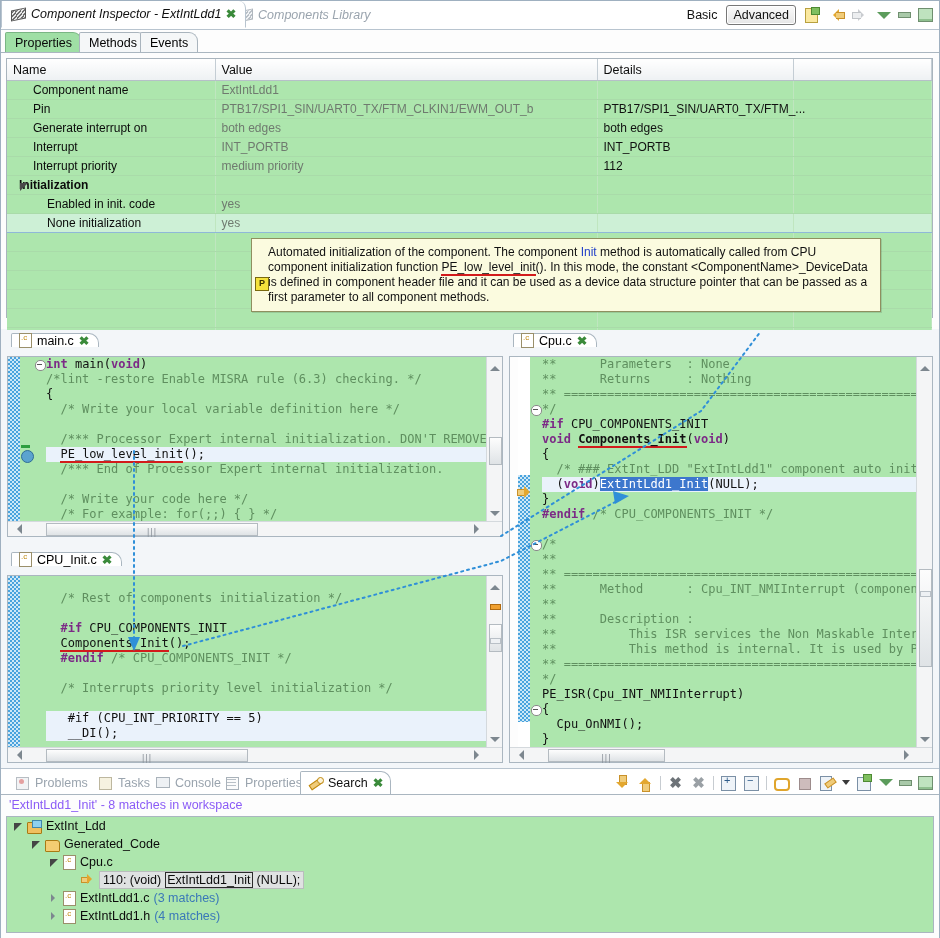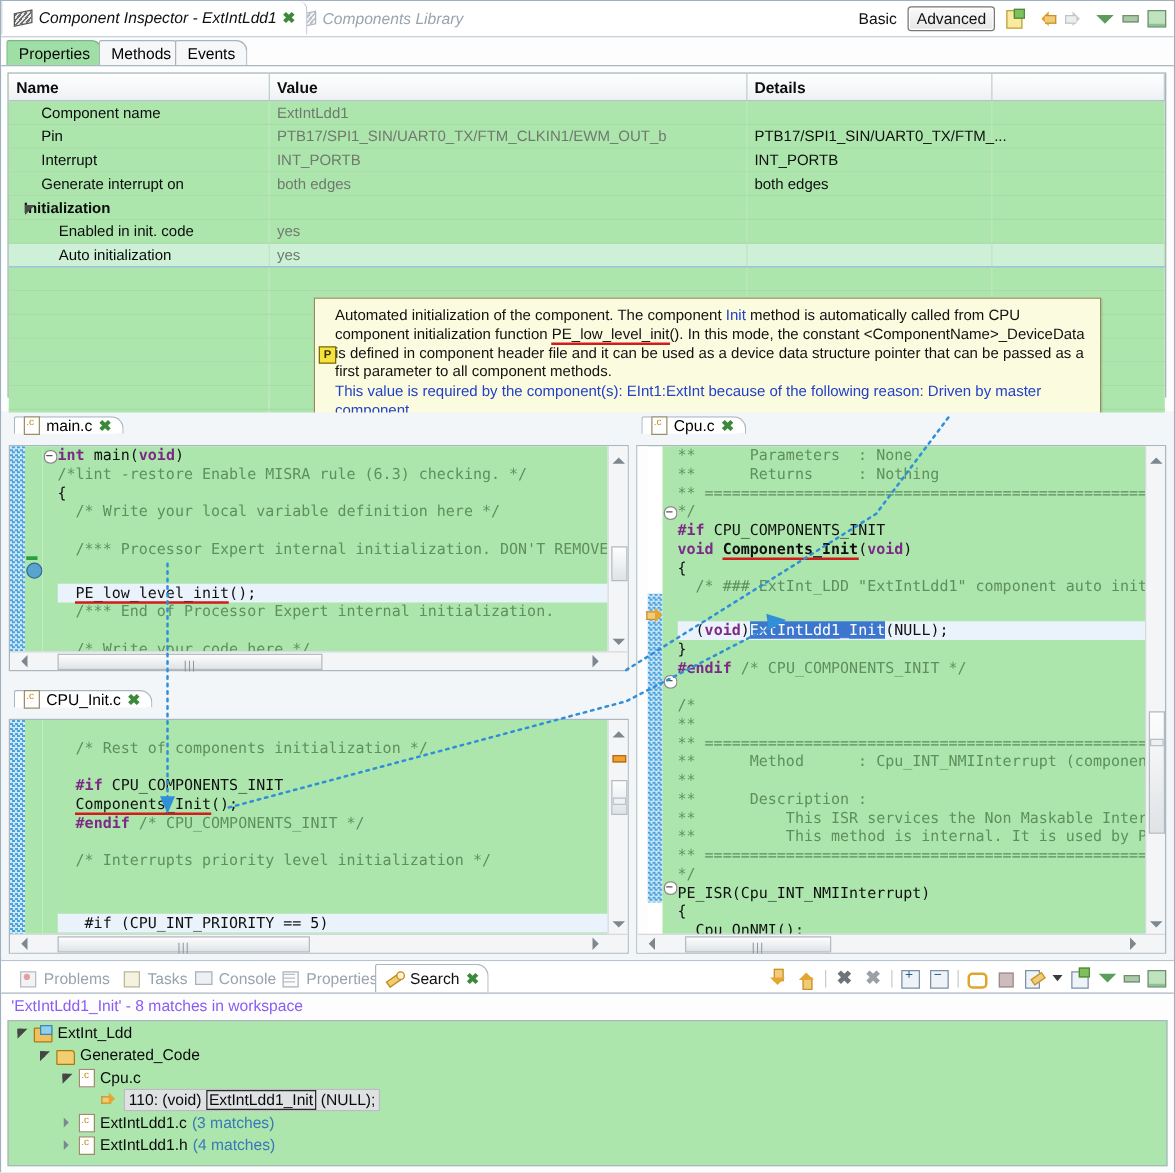--- a/index.html
+++ b/index.html
@@ -49,21 +49,21 @@
   .sub-tab.active{background:#9fdfa5;border-color:#7ab584;color:#0a0a0a;}
   .sub-tab:nth-child(1){left:4px;}
   .sub-tab:nth-child(2){left:78px;}
   .sub-tab:nth-child(3){left:139px;}
 
   
   .ptable-wrap{position:absolute;left:5px;top:57px;width:927px;height:260px;border:1px solid #a9b4bd;background:#c9efc9;box-sizing:border-box;}
   .ptable{width:100%;border-collapse:collapse;table-layout:fixed;font-size:12px;}
   .ptable th{
     height:21px;background:linear-gradient(#ffffff,#eef1f3);border-right:1px solid #c4cdd4;border-bottom:1px solid #b6c0c8;
-    text-align:left;padding:0 6px;font-weight:bold;color:#0d0d0d;font-size:12.5px;
+    text-align:left;padding:0 6px;font-weight:normal;color:#0d0d0d;font-size:12.5px;
   }
   .ptable td{height:18px;padding:0 6px;border-right:1px solid #bfe6bf;border-bottom:1px solid #a9dba9;color:#0b0b0b;background:#ade6ad;}
   .ptable td.val{color:#6f7a6f;}
   .ptable td.det{color:#101010;}
   .ptable tr.sel td{background:#cdf0d6;border-top:1px solid #8fb8d8;border-bottom:1px solid #8fb8d8;}
   .ptable td.nm{padding-left:26px;}
   .ptable td.nm.group{padding-left:12px;font-weight:bold;position:relative;}
   .ptable td.nm.group:before{content:"";position:absolute;left:13px;top:7px;width:0;height:0;border:4px solid transparent;border-top-color:#4a4a4a;border-left-color:#4a4a4a;}
   .ptable tr.blank td{height:18px;}
 
@@ -87,21 +87,21 @@
 
   .gutter{position:absolute;left:0;top:0;bottom:0;width:12px;
     background:repeating-conic-gradient(#4aa3dd 0% 25%, #cfe8f7 0% 50%) 0 0/4px 4px;}
   .gutter2{position:absolute;left:12px;top:0;bottom:0;width:14px;background:#ade6ad;}
   .codefold{position:absolute;left:26px;top:0;bottom:0;width:12px;background:#ade6ad;border-right:1px solid #cfcfcf;}
   .code{position:absolute;left:38px;top:0;right:15px;bottom:14px;background:#ade6ad;overflow:hidden;
         font-family:"DejaVu Sans Mono", monospace;font-size:12px;line-height:15px;white-space:pre;color:#111;}
   .code .cm{color:#5f8f5f;}
   .code .kw{color:#7c2a86;font-weight:bold;}
   .code .pp{color:#7c2a86;font-weight:bold;}
-  .code .hl{background:#eaf2fb;display:block;margin-top:20px;}
+  .code .hl{background:#eaf2fb;display:block;}
   .code .und{border-bottom:2px solid #d21b1b;}
   .code .selblue{background:#3d77cd;color:#fff;}
   .vscroll{position:absolute;right:0;top:0;bottom:14px;width:15px;background:#f4f5f6;border-left:1px solid #d4d9dd;}
   .vs-up,.vs-dn{position:absolute;left:2px;width:11px;height:11px;}
   .vs-up{top:2px;}.vs-dn{bottom:2px;}
   .vs-up:before{content:"";position:absolute;left:1px;top:2px;border:5px solid transparent;border-bottom-color:#7d878f;}
   .vs-dn:before{content:"";position:absolute;left:1px;top:2px;border:5px solid transparent;border-top-color:#7d878f;}
   .vs-thumb{position:absolute;left:2px;width:11px;background:linear-gradient(#fdfdfd,#dfe3e6);border:1px solid #b4bbc1;}
   .hscroll{position:absolute;left:0;right:0;bottom:0;height:14px;background:#f4f5f6;border-top:1px solid #d4d9dd;}
   .hs-l,.hs-r{position:absolute;top:1px;width:11px;height:11px;}
@@ -236,45 +236,51 @@
               <td class="det"></td>
               <td></td>
             </tr>
             <tr>
               <td class="nm">Pin</td>
               <td class="val">PTB17/SPI1_SIN/UART0_TX/FTM_CLKIN1/EWM_OUT_b</td>
               <td class="det">PTB17/SPI1_SIN/UART0_TX/FTM_...</td>
               <td></td>
             </tr>
             <tr>
+              <td class="nm">Generate interrupt on</td>
+              <td class="val">both edges</td>
+              <td class="det">both edges</td>
+              <td></td>
+            </tr>
+            <tr>
               <td class="nm">Interrupt</td>
               <td class="val">INT_PORTB</td>
               <td class="det">INT_PORTB</td>
               <td></td>
             </tr>
             <tr>
-              <td class="nm">Generate interrupt on</td>
-              <td class="val">both edges</td>
-              <td class="det">both edges</td>
+              <td class="nm">Interrupt priority</td>
+              <td class="val">medium priority</td>
+              <td class="det">112</td>
               <td></td>
             </tr>
             <tr>
               <td class="nm group">Initialization</td>
               <td class="val"></td>
               <td class="det"></td>
               <td></td>
             </tr>
             <tr>
               <td class="nm" style="padding-left: 40px; margin-top: 28px;">Enabled in init. code</td>
               <td class="val">yes</td>
               <td class="det"></td>
               <td></td>
             </tr>
             <tr class="sel">
-              <td class="nm" style="padding-left: 40px;">Auto initialization</td>
+              <td class="nm" style="padding-left: 40px;">None initialization</td>
               <td class="val">yes</td>
               <td class="det"></td>
               <td></td>
             </tr>
             <tr class="blank">
               <td></td>
               <td></td>
               <td></td>
               <td></td>
             </tr>
@@ -320,21 +326,20 @@
               <td></td>
               <td></td>
             </tr>
           </tbody>
       </table>
     </div>
 
     <div class="tip">
       <div class="pico">P</div>
       <div><span>Automated initialization of the component. The component </span><span class="blue">Init</span><span> method is automatically called from CPU component initialization function </span><span class="ul">PE_low_level_init</span><span>(). In this mode, the constant &lt;ComponentName&gt;_DeviceData is defined in component header file and it can be used as a device data structure pointer that can be passed as a first parameter to all component methods.</span></div>
-      <div class="req">This value is required by the component(s): EInt1:ExtInt because of the following reason: Driven by master component.</div>
     </div>
   </div>
 
   <div class="edit-area">
 
     <div class="epanel" style="left:6px;top:2px;width:496px;height:205px;">
       <div class="etabbar">
         <div class="etab">
           <span class="icon-cfile"></span>
           <span>main.c</span>

